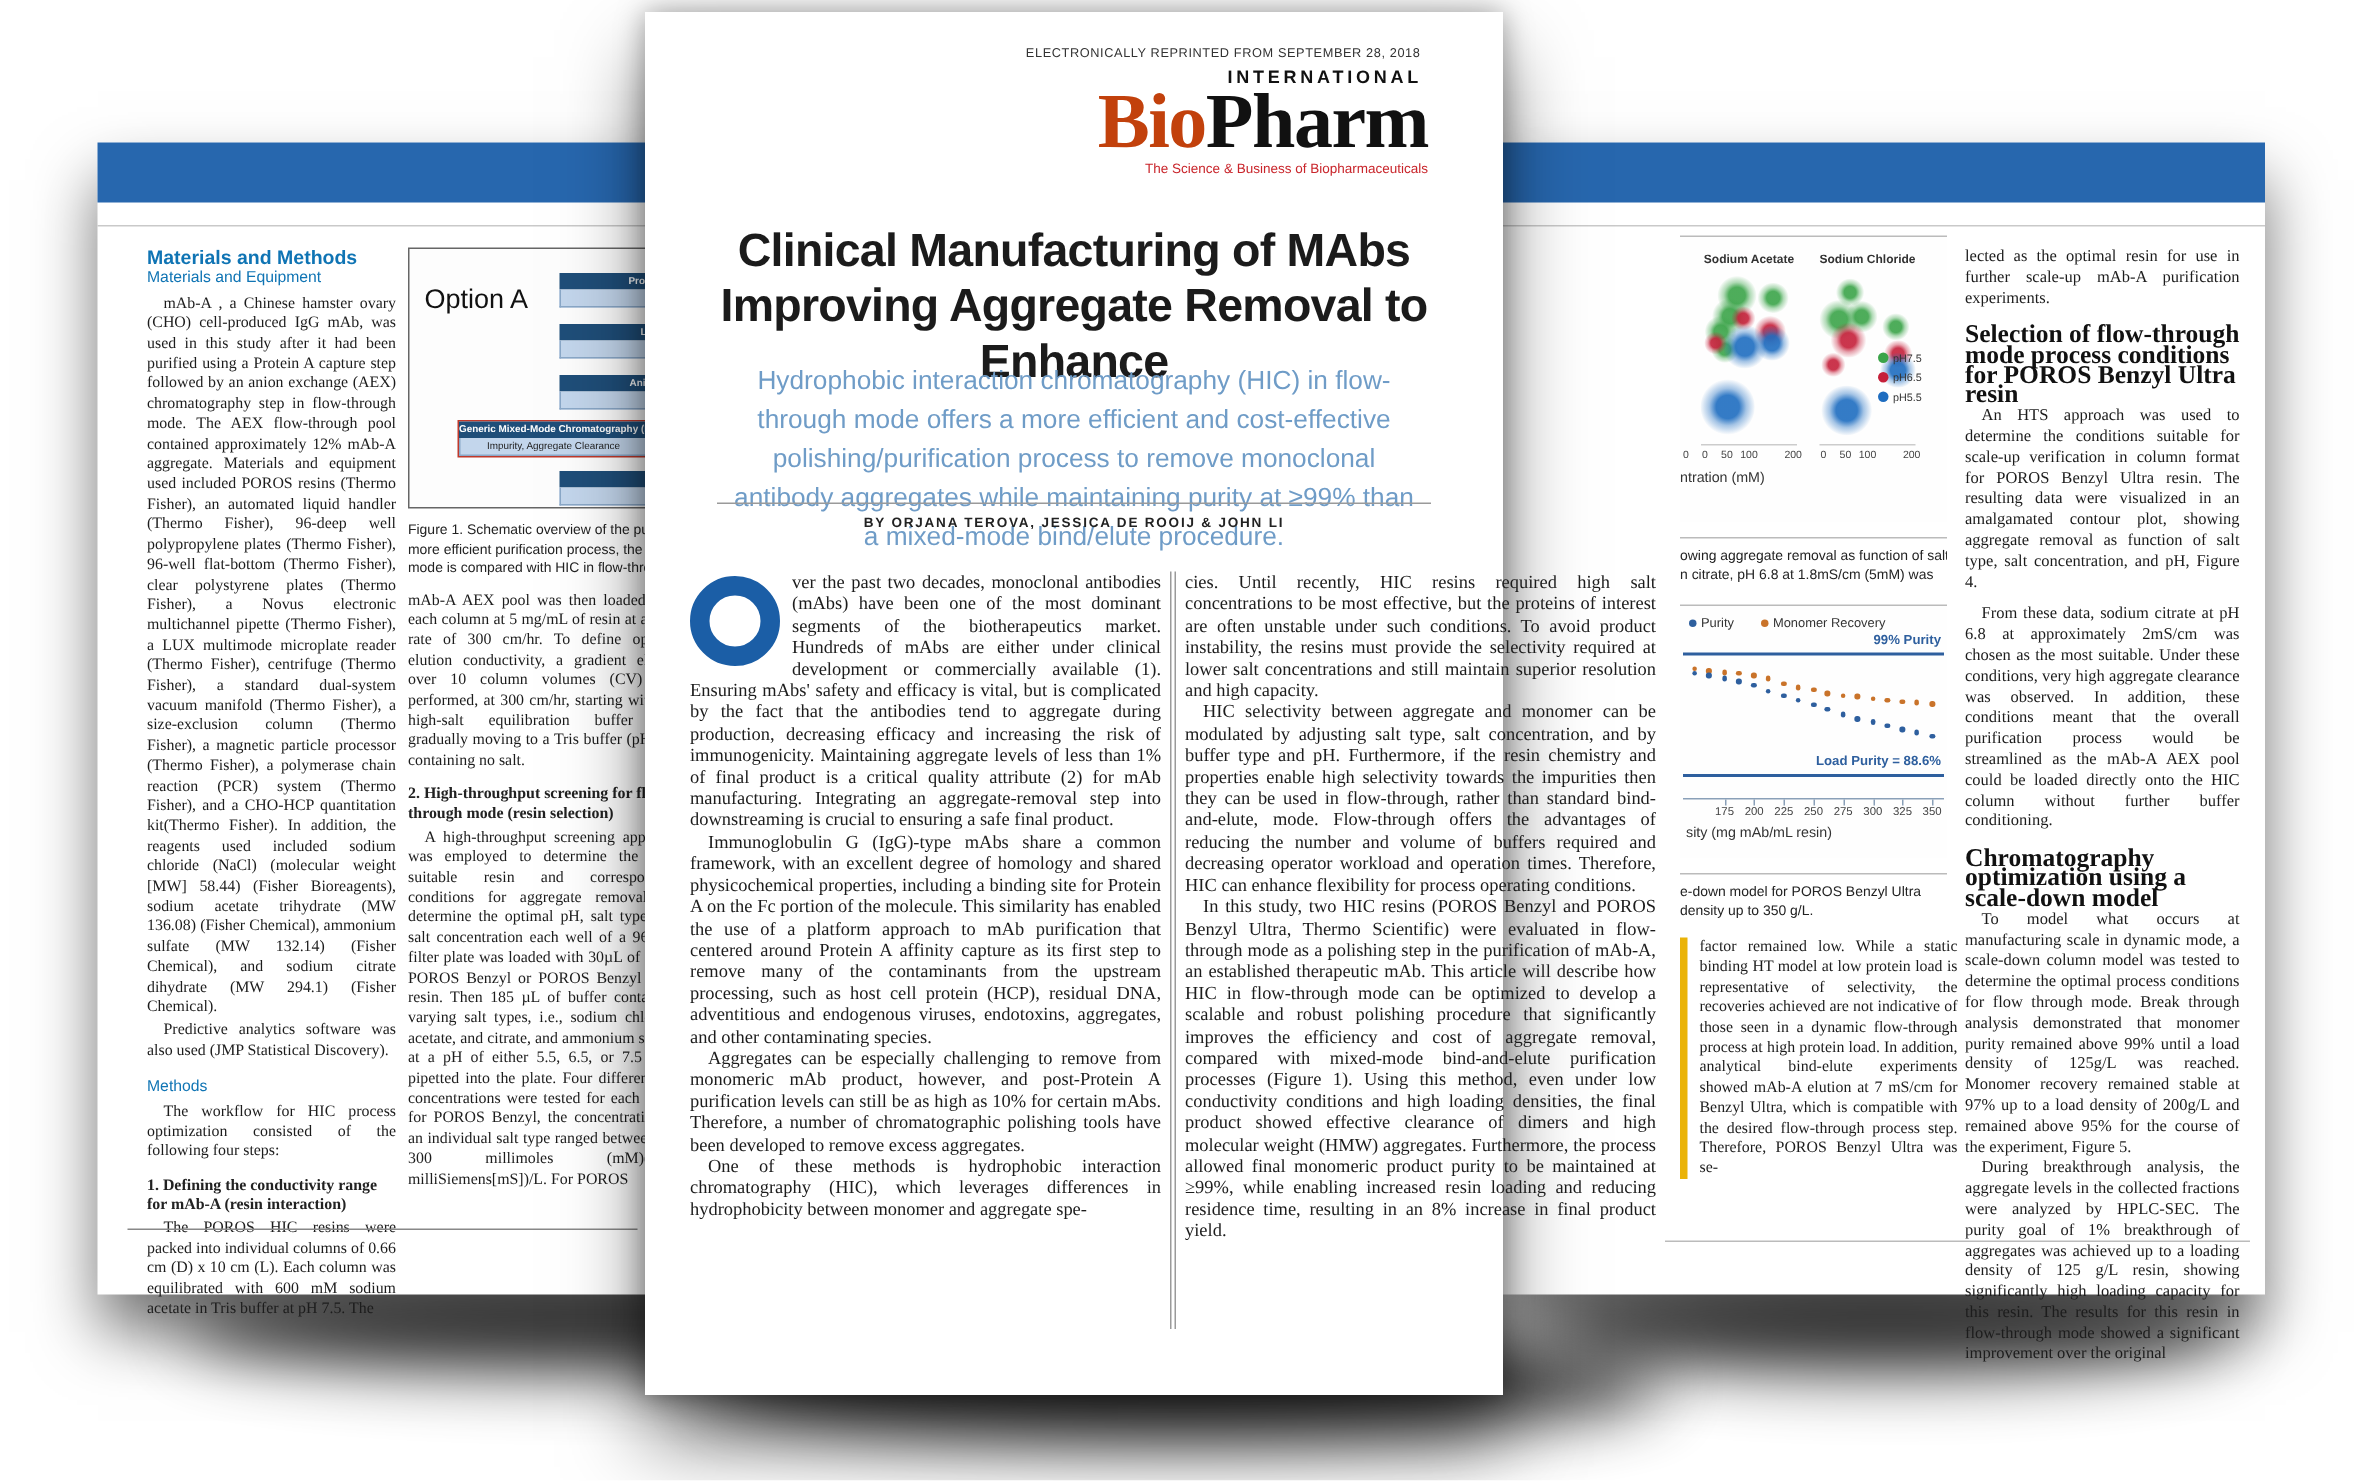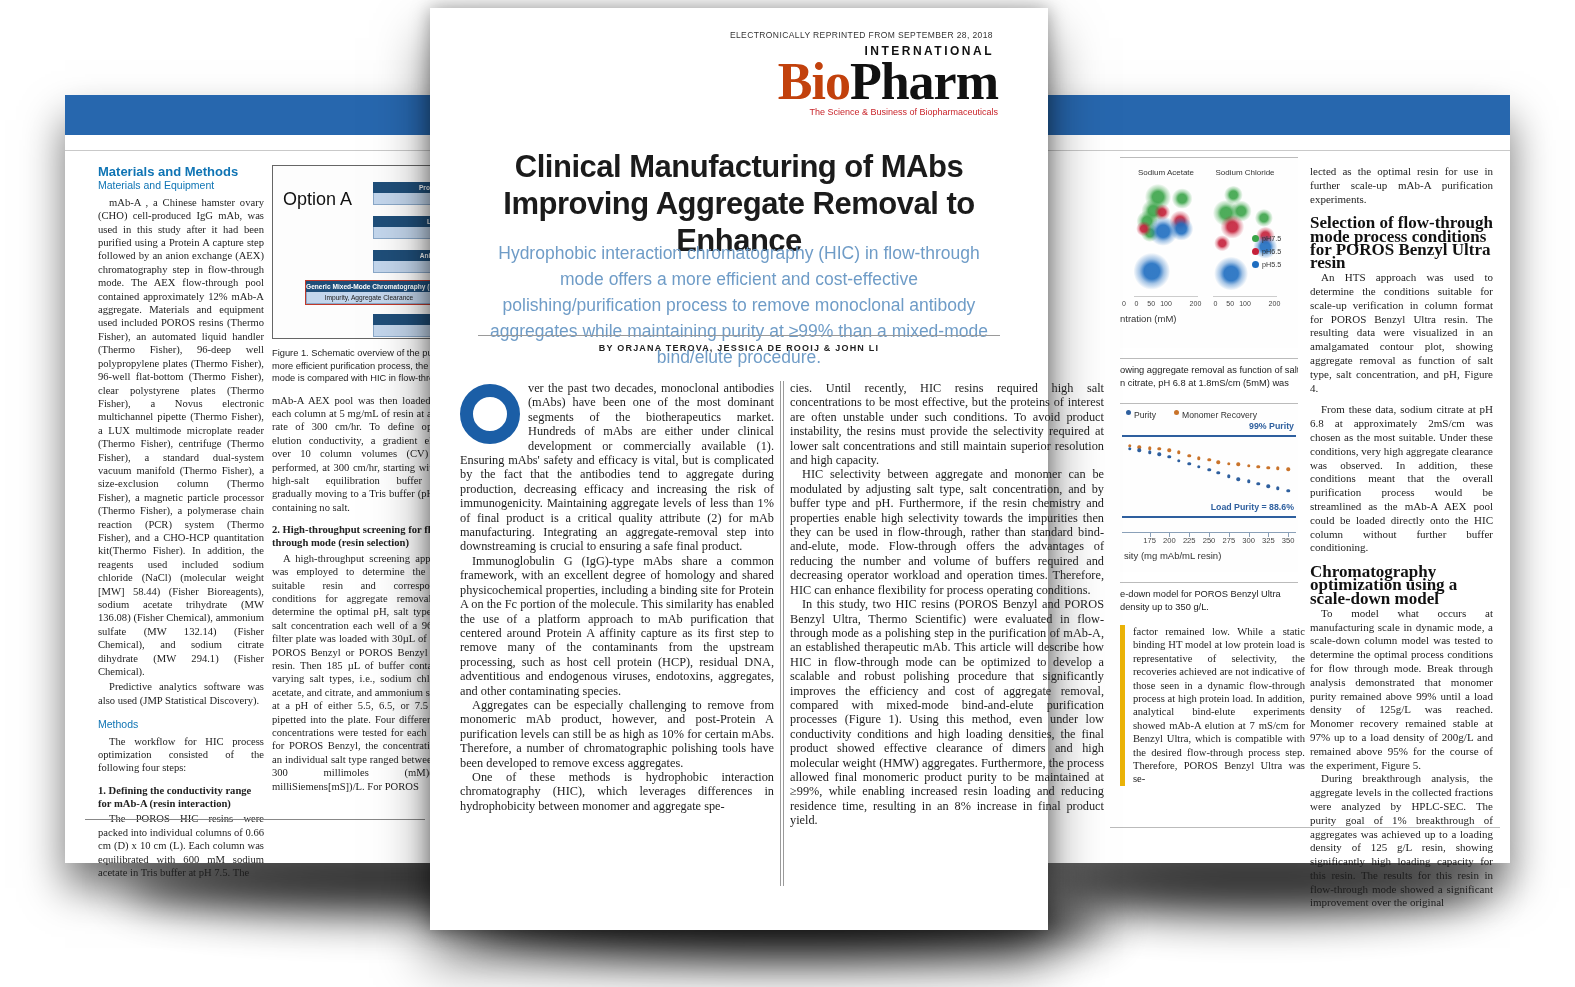--- a/index.html
+++ b/index.html
@@ -14,21 +14,21 @@
   .ser{font-family:"Liberation Serif",serif;color:#1c1c1c;text-align:justify;}
   .ser p{margin:0 0 2px 0;}
   .ind{text-indent:11px;}
   .side-body{font-size:10.6px;line-height:13.4px;}
   .blue-h1{color:#0f74b4;font-weight:bold;font-size:13px;margin:0 0 1px 0;}
   .blue-h2{color:#0f74b4;font-weight:normal;font-size:10.5px;margin:0 0 3px 0;}
   .num-h{font-weight:bold;font-size:10.6px;line-height:12.8px;color:#222;margin:10px 0 2px 0;text-align:left;}
   .gap{height:9px;}
   
   #center-page{left:430px;top:8px;width:572px;height:922px;z-index:5;
-               box-shadow:0 0 18px rgba(0,0,0,.35),0 30px 50px rgba(0,0,0,.5);padding-left:46px;}
+               box-shadow:0 0 18px rgba(0,0,0,.35),0 30px 50px rgba(0,0,0,.5);}
   .reprint{position:absolute;top:22px;right:55px;font-size:8.5px;color:#333;letter-spacing:.4px;}
   .logo-wrap{position:absolute;top:36px;right:50px;text-align:right;margin-left:40px;}
   .logo-intl{font-size:12px;font-weight:bold;letter-spacing:2.5px;color:#111;margin-right:4px;}
   .logo-main{font-family:"Liberation Serif",serif;font-weight:bold;font-size:52px;line-height:48px;letter-spacing:-1px;}
   .logo-tag{font-size:9px;margin-top:1px;}
   .title{position:absolute;left:40px;right:40px;top:140px;text-align:center;
          font-weight:bold;font-size:31px;line-height:37px;color:#1b1b1b;letter-spacing:-.5px;}
   .subtitle{position:absolute;left:55px;right:55px;top:232px;text-align:center;
             font-size:17.5px;line-height:26px;color:#6f9cc7;}
   .byline-rule{position:absolute;left:48px;right:48px;top:327px;height:1px;background:#9a9a9a;}
@@ -64,34 +64,34 @@
   .lp2-body{margin-top:9px;width:182px;}
   
   #right-page{left:1000px;top:95px;width:510px;height:768px;z-index:2;
               box-shadow:0 25px 40px rgba(0,0,0,.55);}
   #rp-colA{position:absolute;left:120px;top:62px;width:178px;}
   #rp-colB{position:absolute;left:310px;top:70px;width:183px;font-size:11px;line-height:13.8px;}
   #rp-colB p{margin:0;}
   .rp-h{font-weight:bold;font-size:17px;line-height:13.2px;color:#111;margin:10px 0 2px 0;
         text-align:left;font-family:"Liberation Serif",serif;}
   .contour-fig{position:relative;height:190px;border-top:1px solid #bbb;background:#fefefe;}
-  .panel-title{position:absolute;top:10px;font-size:8px;font-weight:normal;color:#333;width:70px;text-align:center;}
+  .panel-title{position:absolute;top:10px;font-size:8px;font-weight:bold;color:#333;width:70px;text-align:center;}
   .panel{position:absolute;top:26px;width:64px;height:112px;border-bottom:1px solid #ccc;}
   .blob{position:absolute;transform:translate(-50%,-50%);border-radius:50%;}
   .legend{position:absolute;right:0;top:74px;width:46px;font-size:7.2px;color:#333;}
   .legend div{display:flex;align-items:center;height:13px;}
   .ldot{width:7px;height:7px;border-radius:50%;margin-right:3px;flex:0 0 auto;}
   .tickrow{position:absolute;top:142px;height:10px;font-size:7px;color:#444;}
   .tickrow span{position:absolute;transform:translateX(-50%);}
   .axis-label{position:absolute;left:0;top:155px;font-size:9.5px;color:#333;}
   .rp-caption{border-top:1px solid #bbb;margin-top:10px;padding-top:5px;font-size:9.3px;
               line-height:12.5px;color:#222;text-align:left;}
   .rp-caption .cap-line{white-space:nowrap;overflow:hidden;}
   .scatter-fig{position:relative;height:168px;border-top:1px solid #bbb;margin-top:14px;background:#fefefe;}
-  .sc-legend{position:absolute;top:6px;left:6px;right:0;font-size:8.6px;color:#333;display:flex;align-items:flex-start;}
+  .sc-legend{position:absolute;top:6px;left:6px;right:0;font-size:8.6px;color:#333;display:flex;align-items:center;}
   .sc-legend .ldot{width:5px;height:5px;}
   .sc-plot{position:absolute;left:2px;right:2px;top:24px;height:100px;}
   .dot{position:absolute;width:3.5px;height:3.5px;border-radius:50%;transform:translate(-50%,-50%);}
   .refline{position:absolute;left:0;right:0;height:2px;background:#2e5f9e;}
   .reflabel{position:absolute;right:2px;font-size:8.8px;color:#2e5f9e;font-weight:bold;white-space:nowrap;}
   .sc-ticks{position:absolute;left:2px;right:2px;top:128px;height:14px;font-size:7.6px;color:#444;
             border-top:1px solid #8aa0b8;}
   .sc-ticks span{position:absolute;top:3px;transform:translateX(-50%);}
   .sc-ticks i{position:absolute;top:0;width:1px;height:4px;background:#8aa0b8;}
   .sc-xlabel{position:absolute;left:4px;top:146px;font-size:9.5px;color:#333;}

